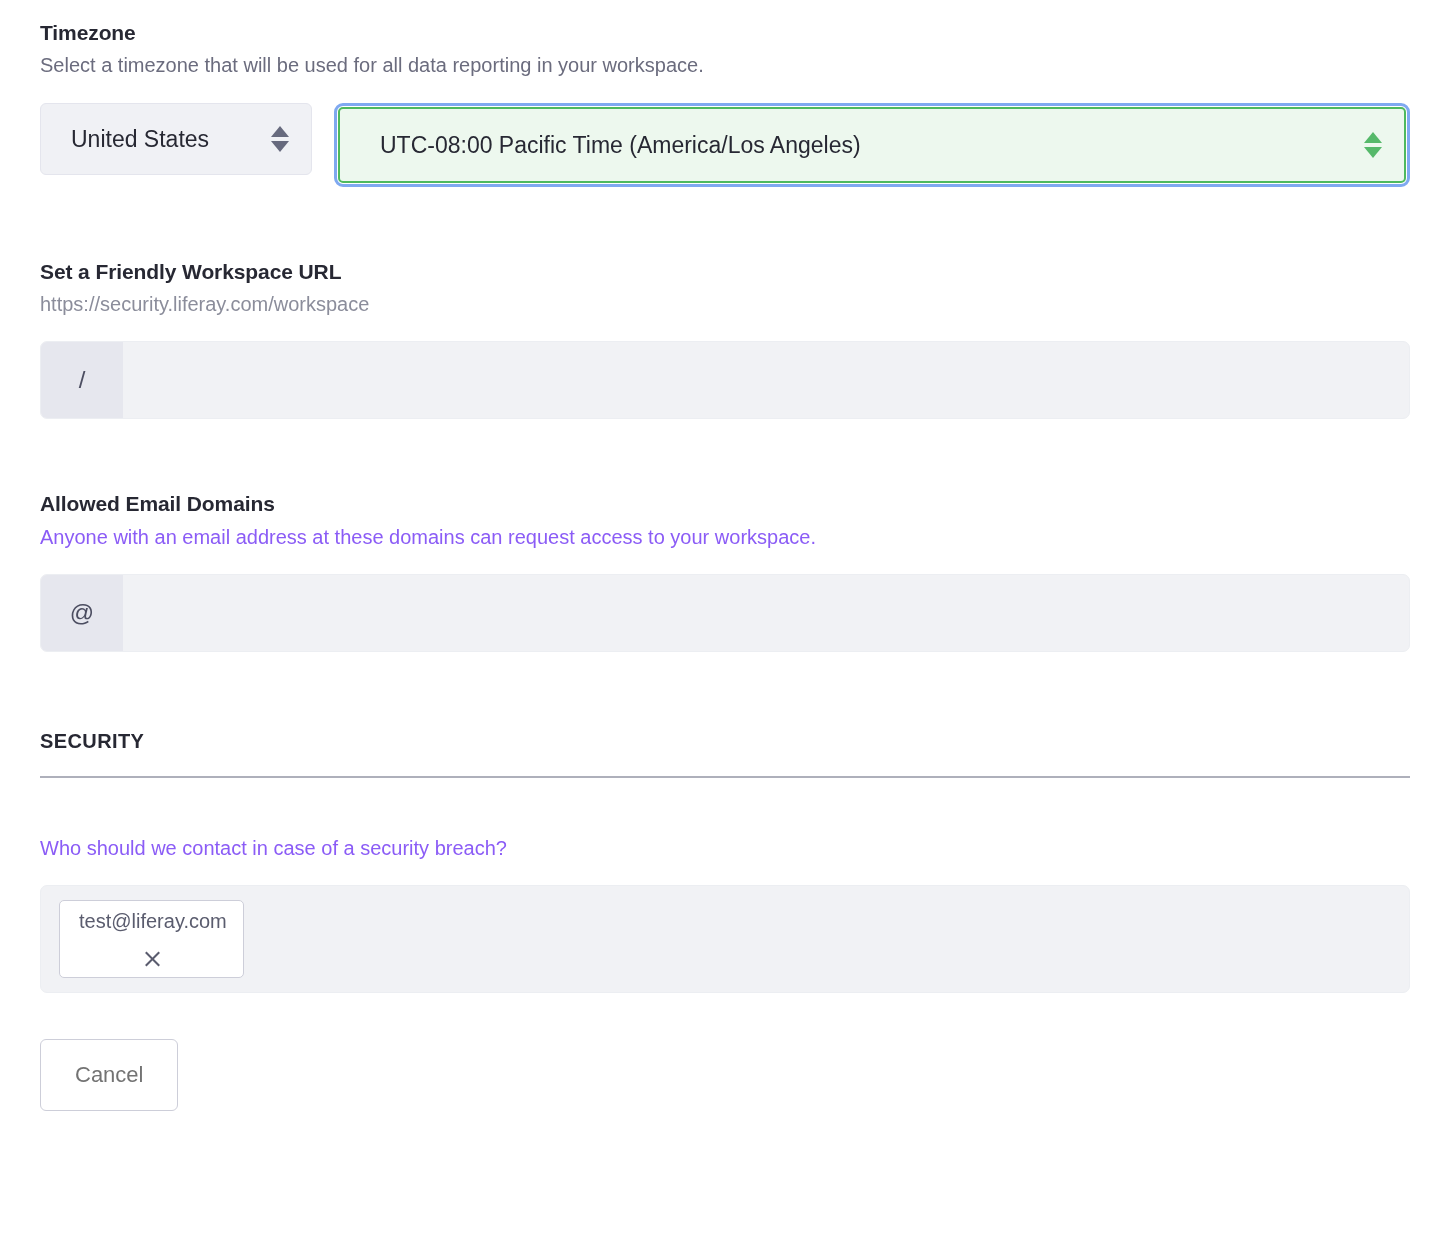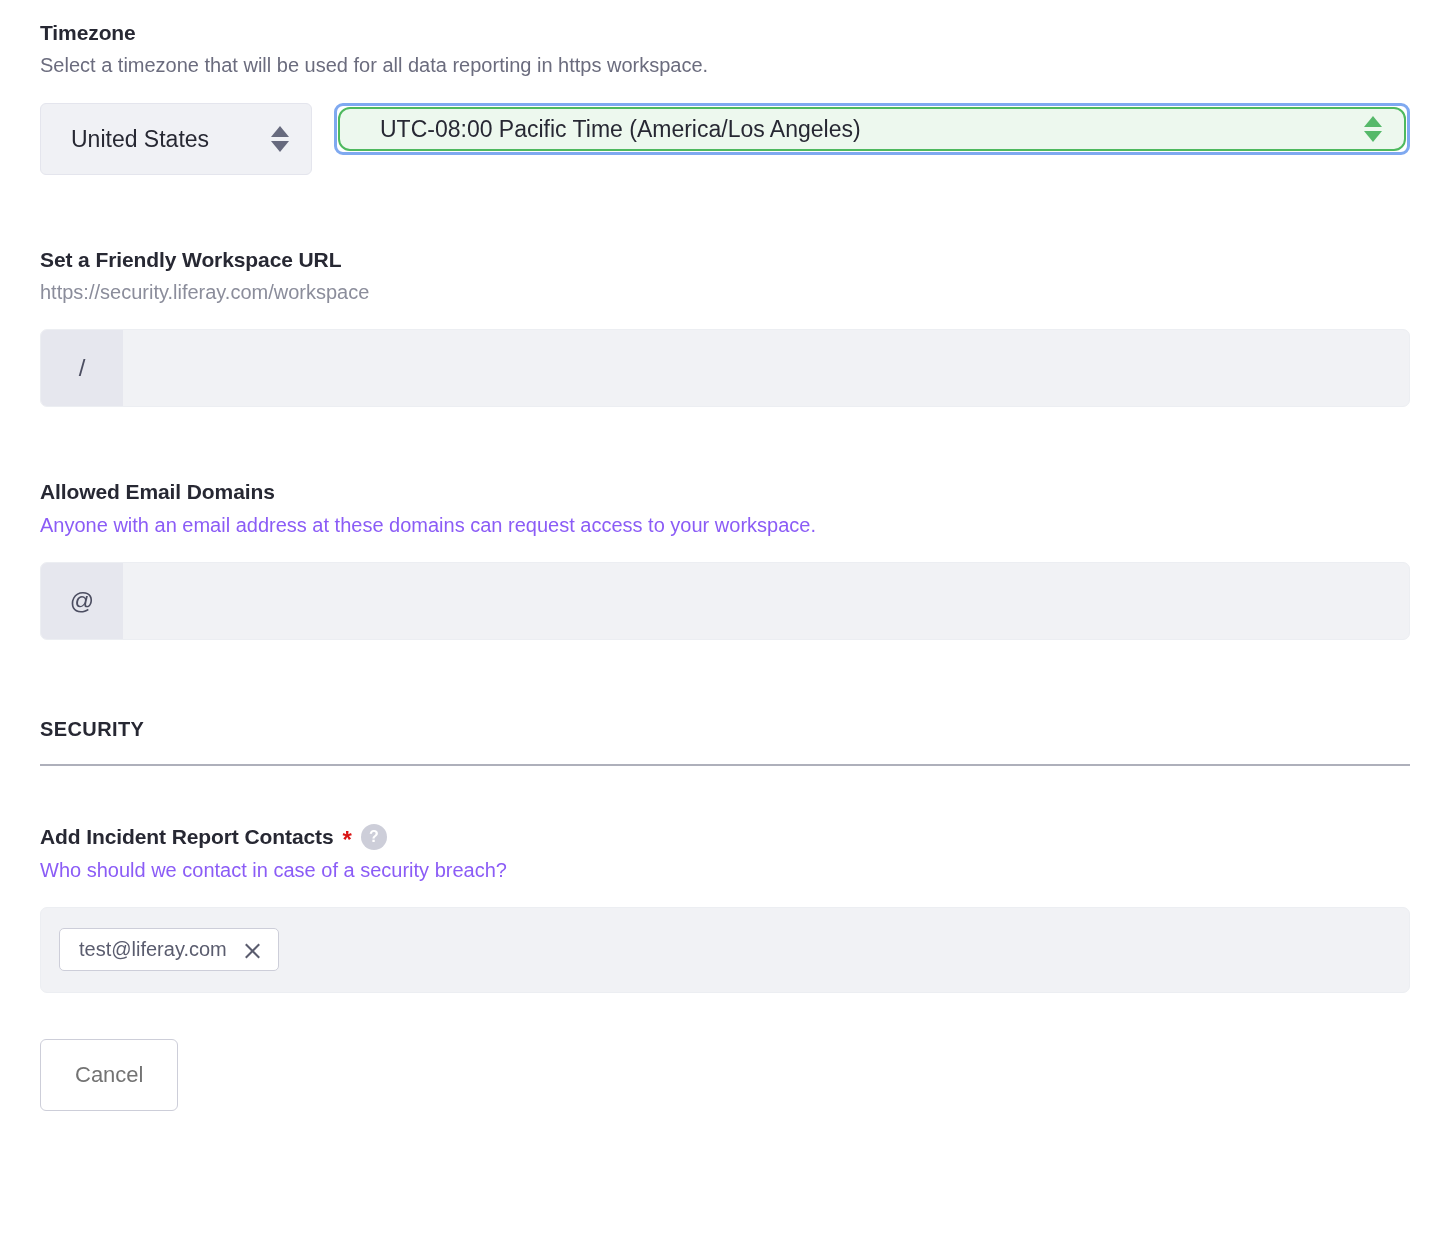--- a/index.html
+++ b/index.html
@@ -77,22 +77,22 @@
     border: 3px solid #7fa9f0;
     border-radius: 9px;
     padding: 1px;
     background: #ffffff;
   }
 
   .select-timezone {
     width: 100%;
     background: #edf8ee;
     border: 2px solid #4eb95e;
-    border-radius: 12px;
-    height: 44px;
+    border-radius: 5px;
+    height: 76px;
     padding: 0 52px 0 40px;
   }
 
   .stepper {
     position: absolute;
     right: 22px;
     top: 50%;
     transform: translateY(-50%);
     display: flex;
     flex-direction: column;
@@ -192,20 +192,21 @@
     display: inline-flex;
     align-items: center;
     gap: 16px;
     background: #ffffff;
     border: 1px solid #cdced9;
     border-radius: 5px;
     padding: 9px 16px 9px 19px;
     font-size: 20px;
     color: #5a5c6e;
     white-space: nowrap;
+    flex-direction: column;
   }
   .chip-close {
     position: relative;
     width: 19px;
     height: 19px;
     flex: none;
     cursor: pointer;
   }
   .chip-close::before,
   .chip-close::after {
@@ -257,21 +258,21 @@
 </style>
 </head>
 <body>
 
 <div class="page">
 
   <div class="field-block" style="padding-top:20px;">
     <div class="field-title">
       <span>Timezone</span>
     </div>
-    <div class="field-desc mt-8">Select a timezone that will be used for all data reporting in https workspace.</div>
+    <div class="field-desc mt-8">Select a timezone that will be used for all data reporting in your workspace.</div>
 
     <div class="select-row">
 
       <div class="select-box select-country">
         <span>United States</span>
         <span class="stepper">
           <span class="tri up"></span>
           <span class="tri down"></span>
         </span>
       </div>
@@ -309,25 +310,20 @@
 
     <div class="input-group">
       <div class="input-addon">@</div>
       <input class="input-field" type="text" placeholder="" style="">
     </div>
   </div>
 
   <div class="section-header mt-78">SECURITY</div>
 
   <div class="field-block mt-58">
-    <div class="field-title">
-      <span>Add Incident Report Contacts</span>
-      <span class="req-star">*</span>
-      <span class="help-icon">?</span>
-    </div>
     <div class="field-desc dark mt-8">Who should we contact in case of a security breach?</div>
 
     <div class="chips-input">
       <span class="chip">
         <span>test@liferay.com</span>
         <span class="chip-close"></span>
       </span>
     </div>
   </div>
 

